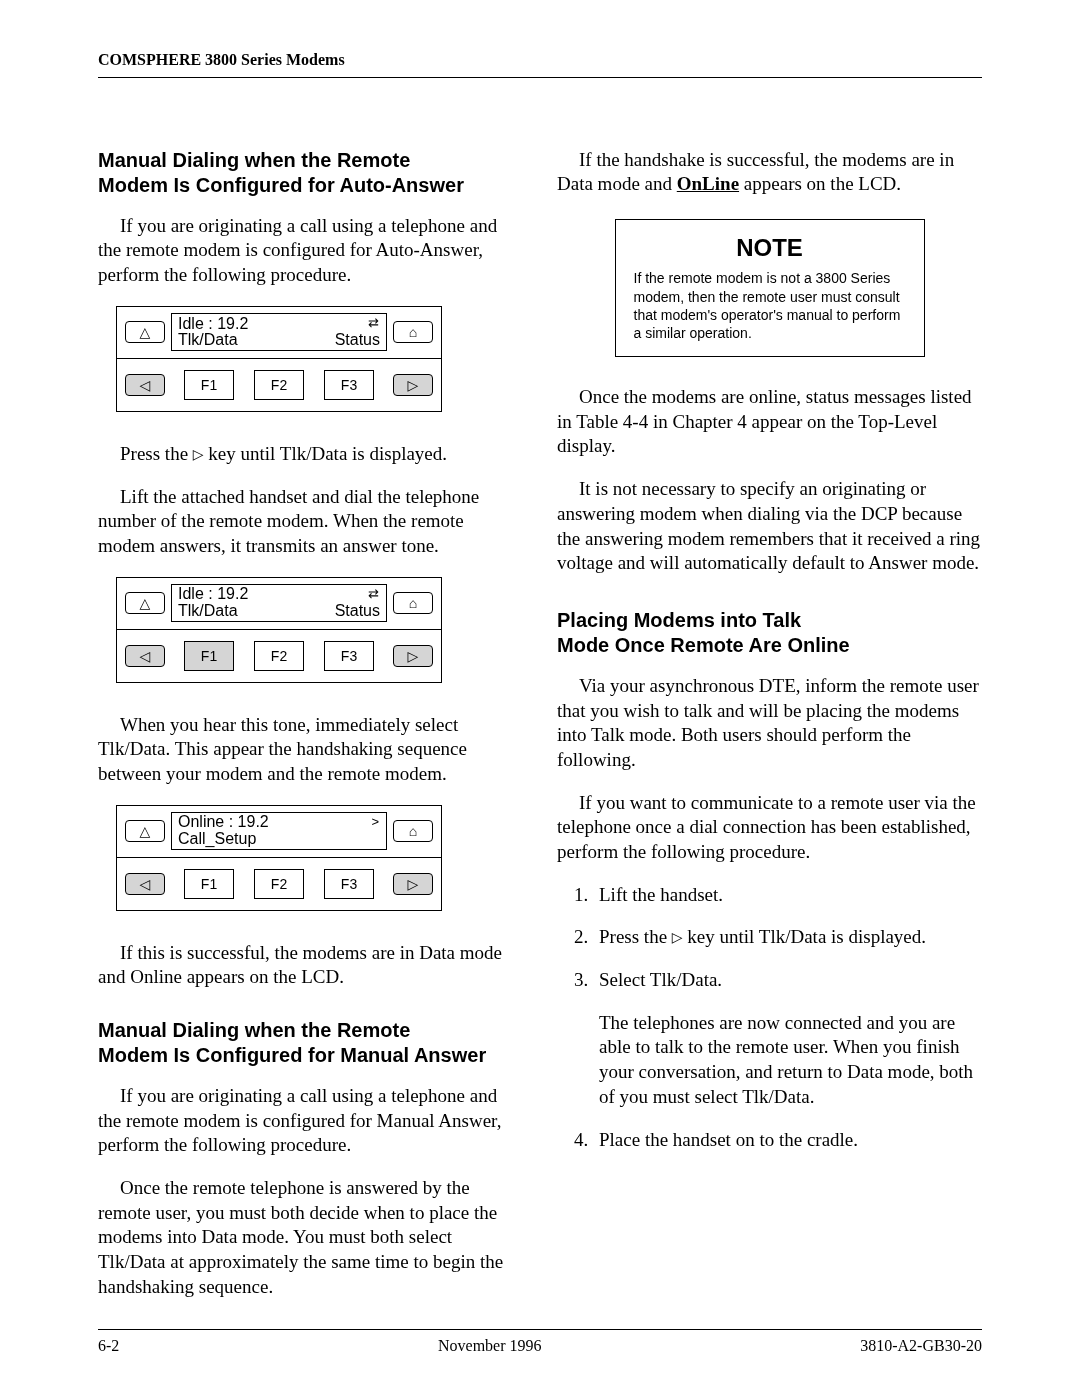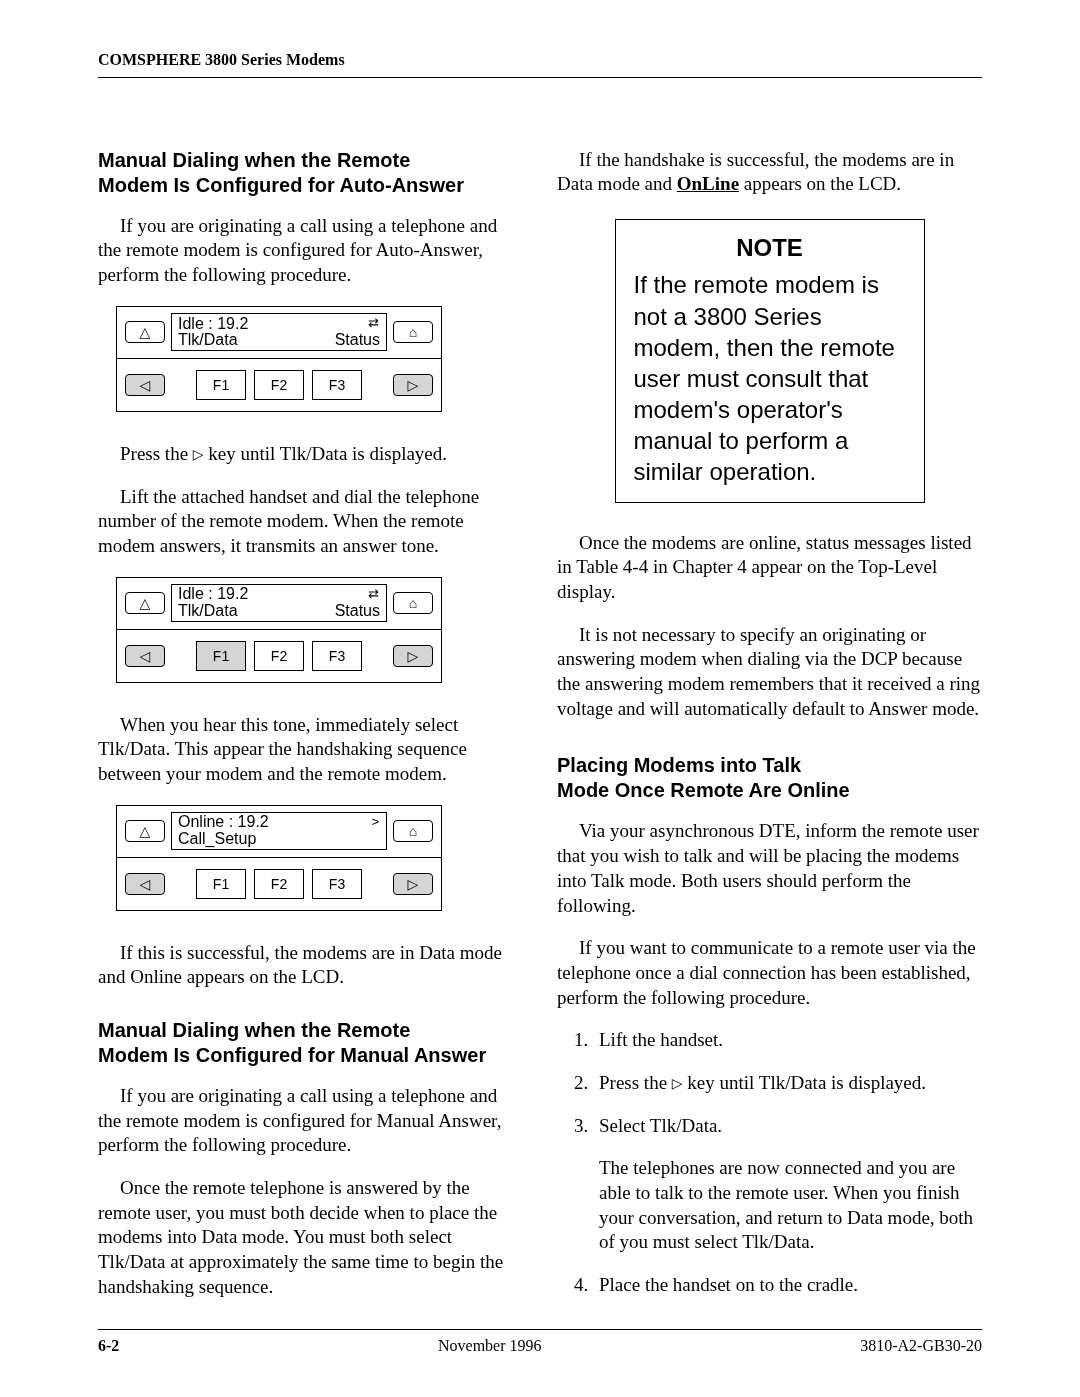--- a/index.html
+++ b/index.html
@@ -53,21 +53,21 @@
   }
   .note-title {
     font-family: Helvetica, Arial, sans-serif;
     font-weight: bold;
     font-size: 24px;
     text-align: center;
     margin-bottom: 6px;
   }
   .note-body {
     font-family: Helvetica, Arial, sans-serif;
-    font-size: 24px;
+    font-size: 14px;
     line-height: 1.3;
   }
   ol.numlist {
     margin: 0 0 0 8px;
     padding-left: 28px;
   }
   ol.numlist li { margin-bottom: 18px; padding-left: 6px; }
   .li-sub { margin-top: 18px; }
   
   .panel {
@@ -114,21 +114,21 @@
     height: 22px;
     display: flex;
     align-items: center;
     justify-content: center;
     font-size: 14px;
     box-sizing: border-box;
   }
   .kbtn.shade { background: #d5d5d5; }
   .fkeys {
     display: flex;
-    gap: 8px;
+    gap: 20px;
     flex: 1 1 auto;
     justify-content: center;
   }
   .fkey {
     border: 1.5px solid #000;
     width: 48px;
     height: 28px;
     display: flex;
     align-items: center;
     justify-content: center;
@@ -143,21 +143,21 @@
     left: 98px;
     right: 98px;
     bottom: 40px;
     border-top: 1.5px solid #000;
     padding-top: 6px;
     font-family: "Times New Roman", Times, serif;
     font-size: 16px;
     display: flex;
     justify-content: space-between;
   }
-  .footer .left { font-weight: bold; text-align: center; }
+  .footer .left { font-weight: normal; text-align: center; }
   .inline-tri {
     font-size: 14px;
     vertical-align: 1px;
   }
   b { font-weight: bold; text-decoration: underline; }
 </style>
 </head>
 <body>
 
 <div class="page">

